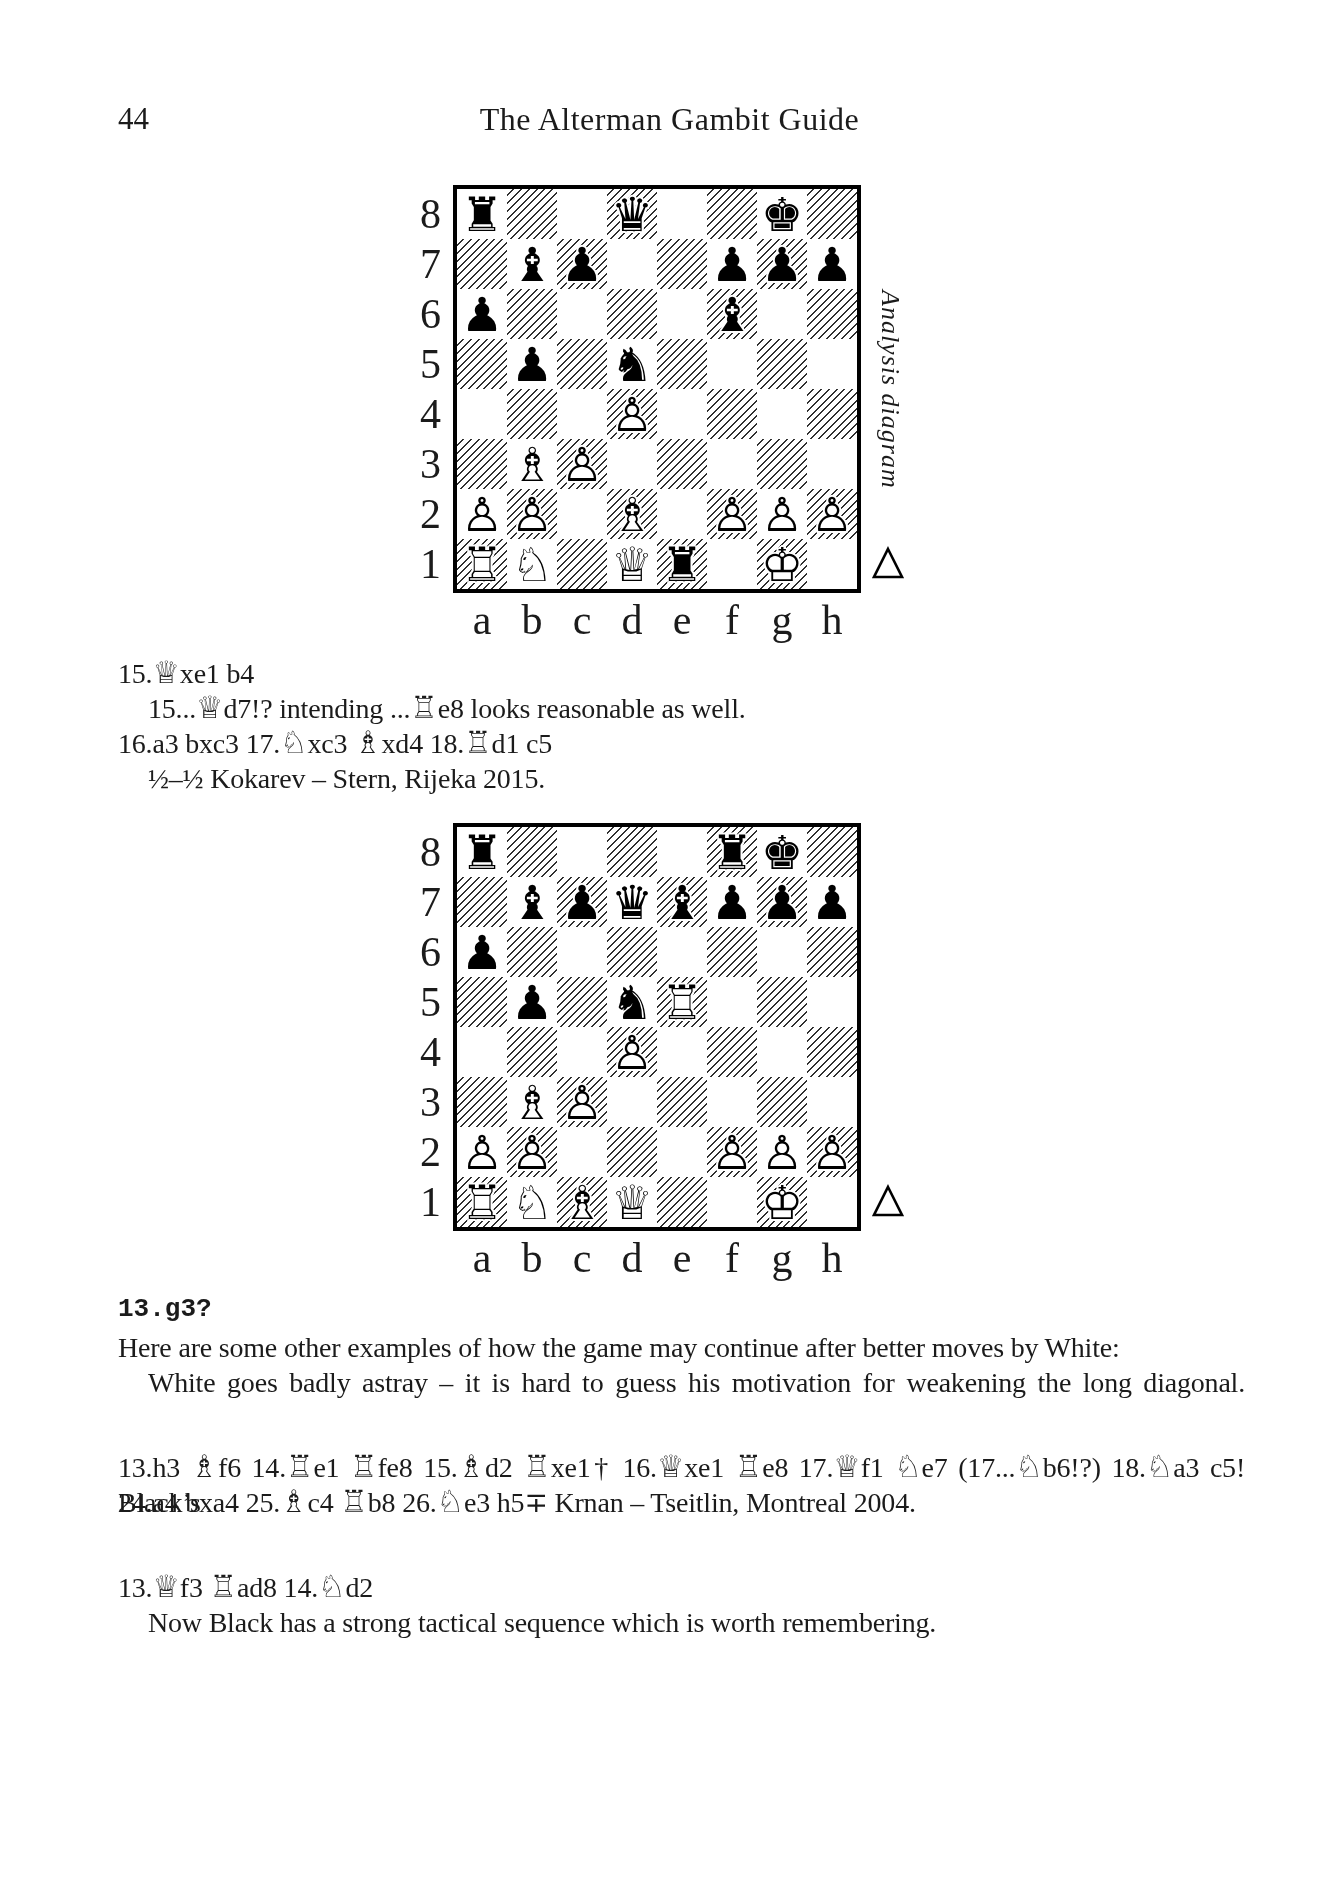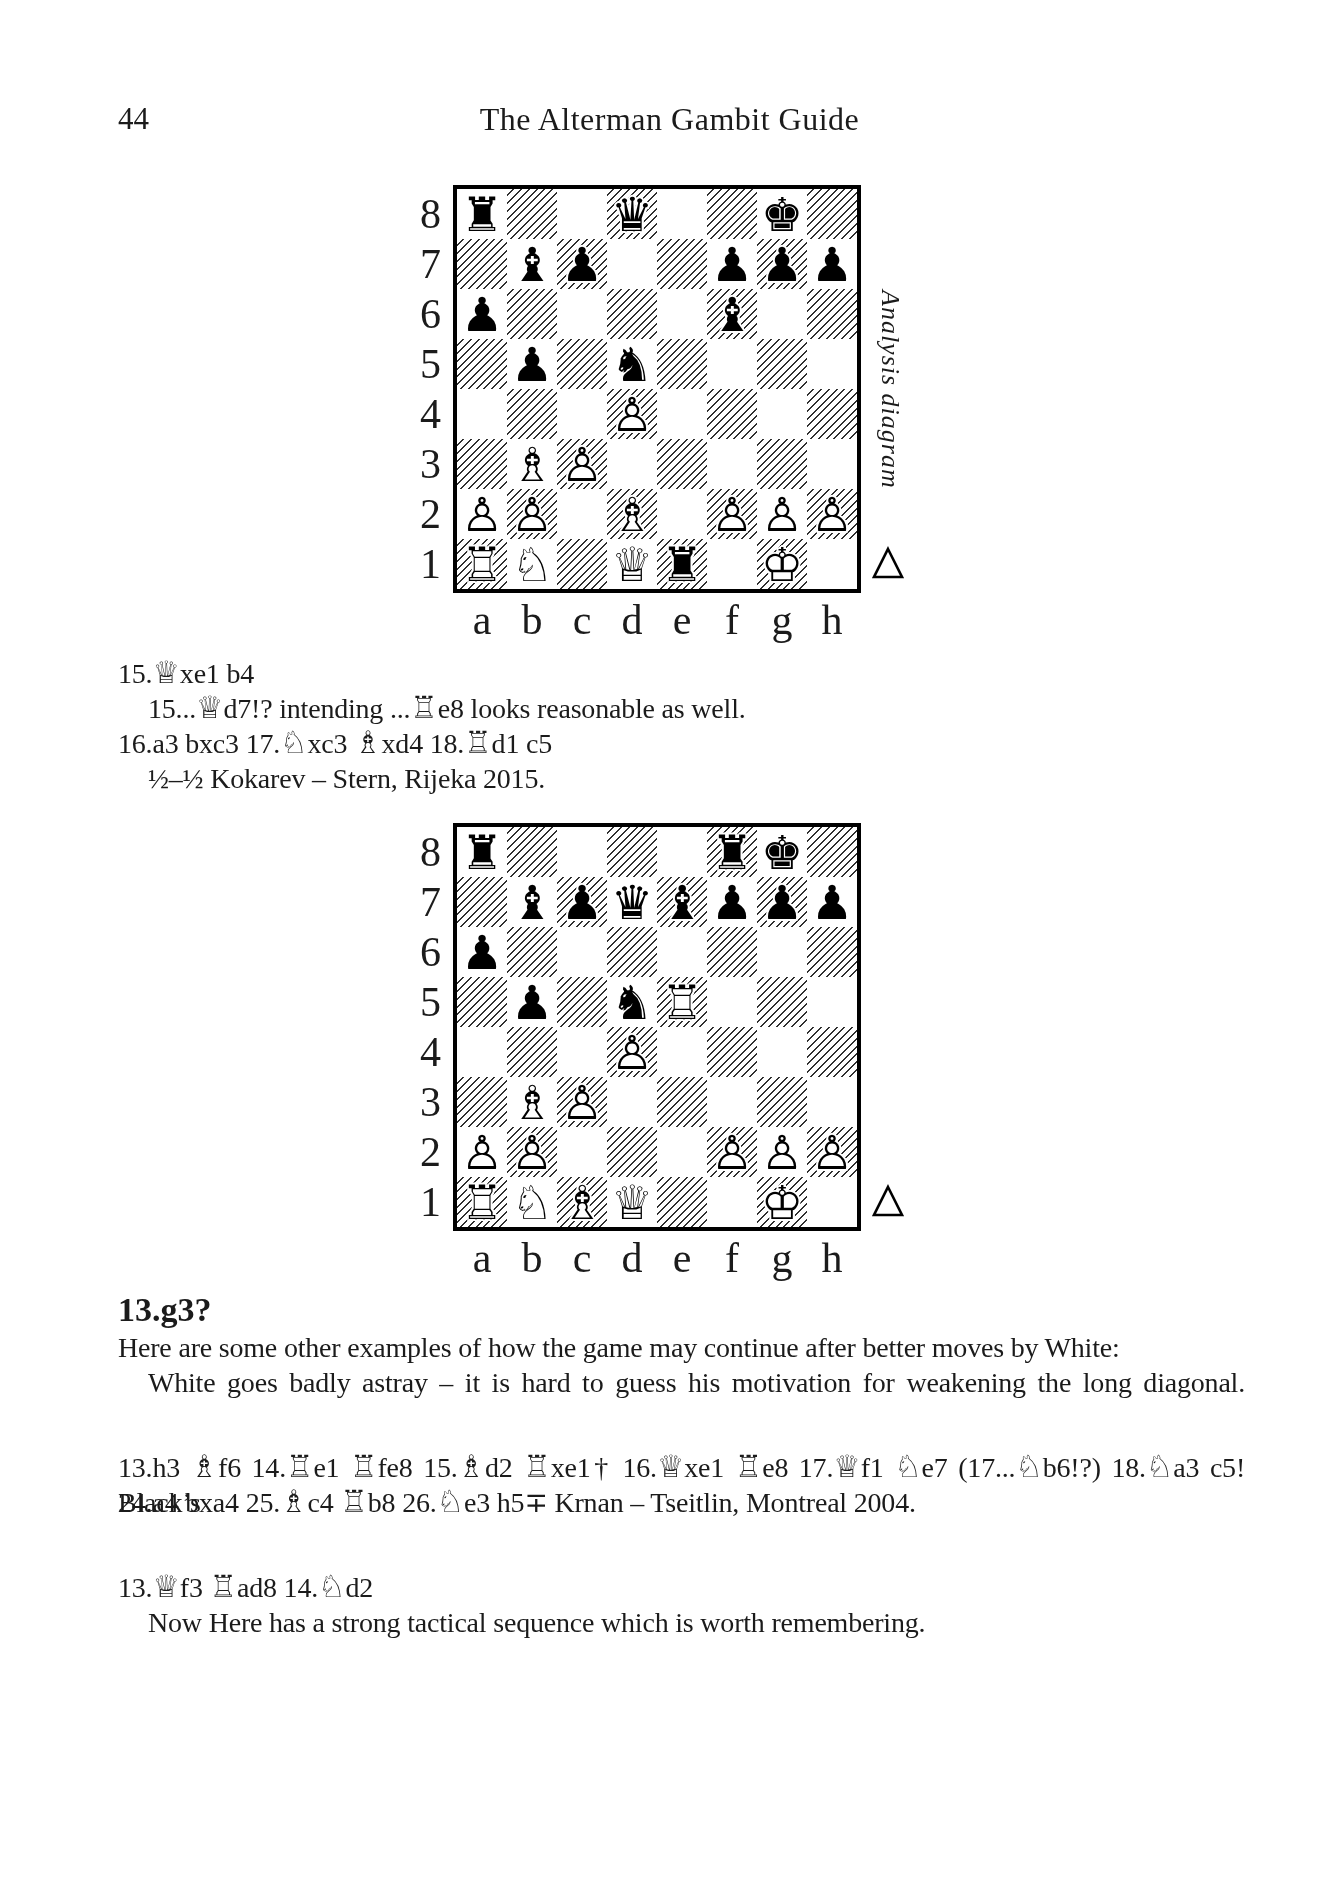--- a/index.html
+++ b/index.html
@@ -37,21 +37,21 @@
   .side-label{position:absolute;left:412px;top:0;width:42px;height:400px;
     display:flex;align-items:center;justify-content:center;
     writing-mode:vertical-rl;font-style:italic;font-size:26px;letter-spacing:1px;white-space:nowrap;}
   .triangle{position:absolute;left:415px;top:357px;}
   
   .tblock{position:absolute;left:118px;width:1127px;font-size:28px;letter-spacing:-.2px;}
   .ln{height:35px;line-height:35px;white-space:nowrap;}
   .ln.ind{padding-left:30px;}
   .ln.just{white-space:normal;text-align:justify;text-align-last:justify;}
   #block1{top:656px;}
-  #heading{top:1292px;font-weight:bold;font-size:34px;letter-spacing:0;}
+  #heading{top:1292px;font-weight:bold;font-size:26px;letter-spacing:0;font-family:Liberation Mono, monospace;}
   #para1{top:1330px;}
   #para2{top:1450px;}
   #block3{top:1570px;}
   .fg{font-family:"DejaVu Sans",sans-serif;font-size:1.1em;line-height:1;}
 </style>
 </head>
 <body>
 
 <div class="page-num">44</div>
 <div class="book-title">The Alterman Gambit Guide</div>
@@ -390,14 +390,14 @@
   <div class="ln ind just">White goes badly astray – it is hard to guess his motivation for weakening the long diagonal.</div>
 </div>
 
 <div class="tblock" id="para2">
   <div class="ln just">13.h3 <span class="fg">♗</span>f6 14.<span class="fg">♖</span>e1 <span class="fg">♖</span>fe8 15.<span class="fg">♗</span>d2 <span class="fg">♖</span>xe1† 16.<span class="fg">♕</span>xe1 <span class="fg">♖</span>e8 17.<span class="fg">♕</span>f1 <span class="fg">♘</span>e7 (17...<span class="fg">♘</span>b6!?) 18.<span class="fg">♘</span>a3 c5! Black’s</div>
   <div class="ln">24.a4 bxa4 25.<span class="fg">♗</span>c4 <span class="fg">♖</span>b8 26.<span class="fg">♘</span>e3 h5∓ Krnan – Tseitlin, Montreal 2004.</div>
 </div>
 
 <div class="tblock" id="block3">
   <div class="ln">13.<span class="fg">♕</span>f3 <span class="fg">♖</span>ad8 14.<span class="fg">♘</span>d2</div>
-  <div class="ln ind">Now Here has a strong tactical sequence which is worth remembering.</div>
+  <div class="ln ind">Now Black has a strong tactical sequence which is worth remembering.</div>
 </div>
 
 </body></html>

